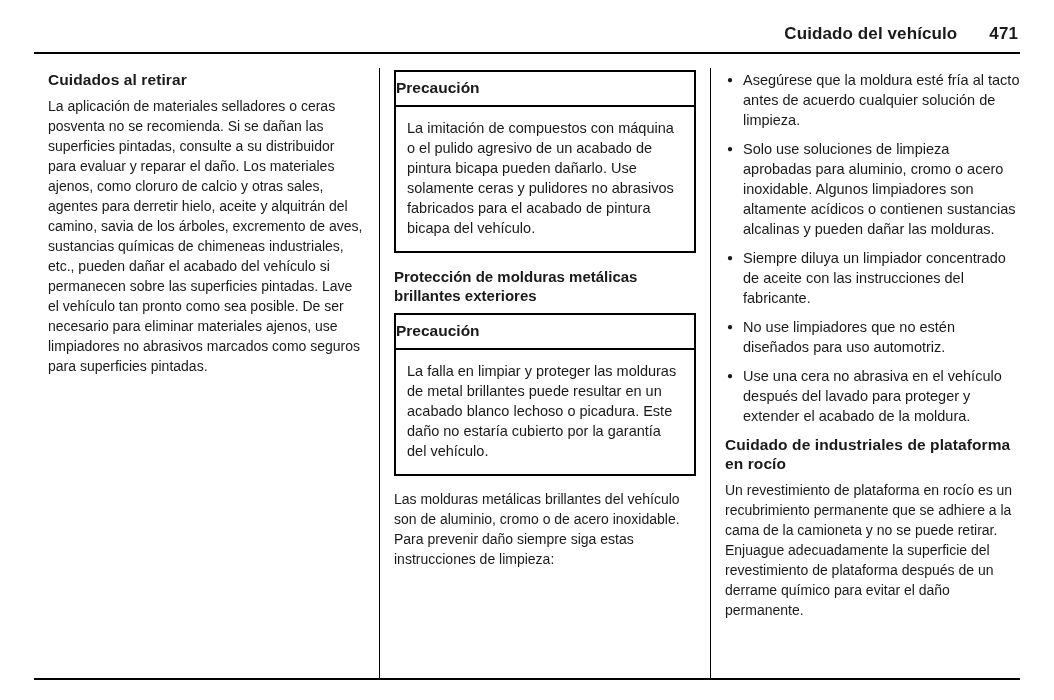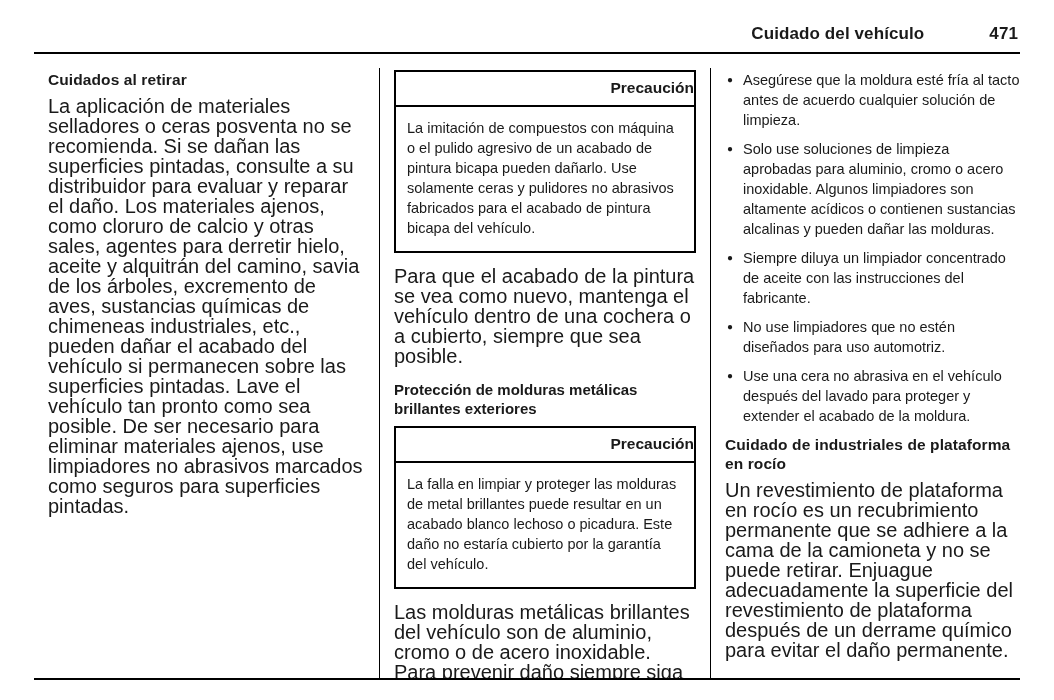--- a/index.html
+++ b/index.html
@@ -15,21 +15,21 @@
     width: 1054px;
     height: 700px;
     padding: 24px 34px 20px 34px;
     display: flex;
     flex-direction: column;
   }
   .header-row {
     display: flex;
     justify-content: flex-end;
     align-items: flex-start;
-    gap: 65px;
+    gap: 32px;
     padding-right: 2px;
   }
   .header-title, .page-num {
     font-size: 17px;
     font-weight: bold;
     letter-spacing: 0.1px;
   }
   .header-rule {
     height: 2px;
     background: #000;
@@ -58,30 +58,30 @@
     background: #000;
   }
   .section-heading {
     font-size: 15.5px;
     font-weight: bold;
     line-height: 19px;
     margin-bottom: 7px;
     letter-spacing: 0.1px;
   }
   .body-para {
-    font-size: 20px;
+    font-size: 14px;
     line-height: 20px;
     margin-bottom: 10px;
   }
   .caution-box {
     border: 2px solid #000;
     margin-bottom: 13px;
   }
   .caution-title {
-    text-align: right;
+    text-align: left;
     font-size: 15.5px;
     font-weight: bold;
     padding: 7px 0 8px 0;
     border-bottom: 2px solid #000;
   }
   .caution-body {
     font-size: 14.5px;
     line-height: 20px;
     padding: 11px 11px 13px 11px;
   }
@@ -129,21 +129,20 @@
       <p class="body-para">La aplicación de materiales selladores o ceras posventa no se recomienda. Si se dañan las superficies pintadas, consulte a su distribuidor para evaluar y reparar el daño. Los materiales ajenos, como cloruro de calcio y otras sales, agentes para derretir hielo, aceite y alquitrán del camino, savia de los árboles, excremento de aves, sustancias químicas de chimeneas industriales, etc., pueden dañar el acabado del vehículo si permanecen sobre las superficies pintadas. Lave el vehículo tan pronto como sea posible. De ser necesario para eliminar materiales ajenos, use limpiadores no abrasivos marcados como seguros para superficies pintadas.</p>
     </div>
 
     <div class="vdivider"></div>
 
     <div class="col col-2">
       <div class="caution-box">
         <div class="caution-title">Precaución</div>
         <div class="caution-body">La imitación de compuestos con máquina o el pulido agresivo de un acabado de pintura bicapa pueden dañarlo. Use solamente ceras y pulidores no abrasivos fabricados para el acabado de pintura bicapa del vehículo.</div>
       </div>
-      <p class="body-para">Para que el acabado de la pintura se vea como nuevo, mantenga el vehículo dentro de una cochera o a cubierto, siempre que sea posible.</p>
       <div class="sub-heading">Protección de molduras metálicas brillantes exteriores</div>
       <div class="caution-box">
         <div class="caution-title">Precaución</div>
         <div class="caution-body">La falla en limpiar y proteger las molduras de metal brillantes puede resultar en un acabado blanco lechoso o picadura. Este daño no estaría cubierto por la garantía del vehículo.</div>
       </div>
       <p class="body-para">Las molduras metálicas brillantes del vehículo son de aluminio, cromo o de acero inoxidable. Para prevenir daño siempre siga estas instrucciones de limpieza:</p>
     </div>
 
     <div class="vdivider"></div>
 

